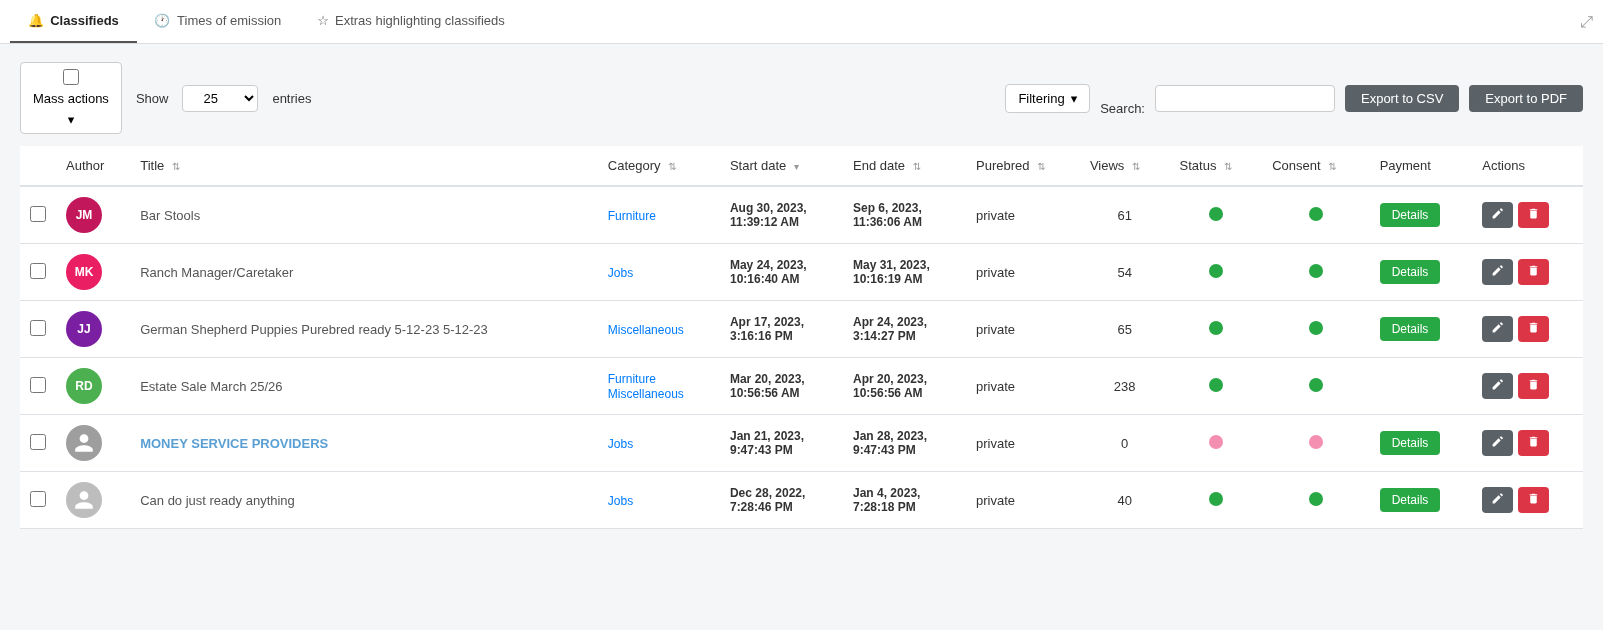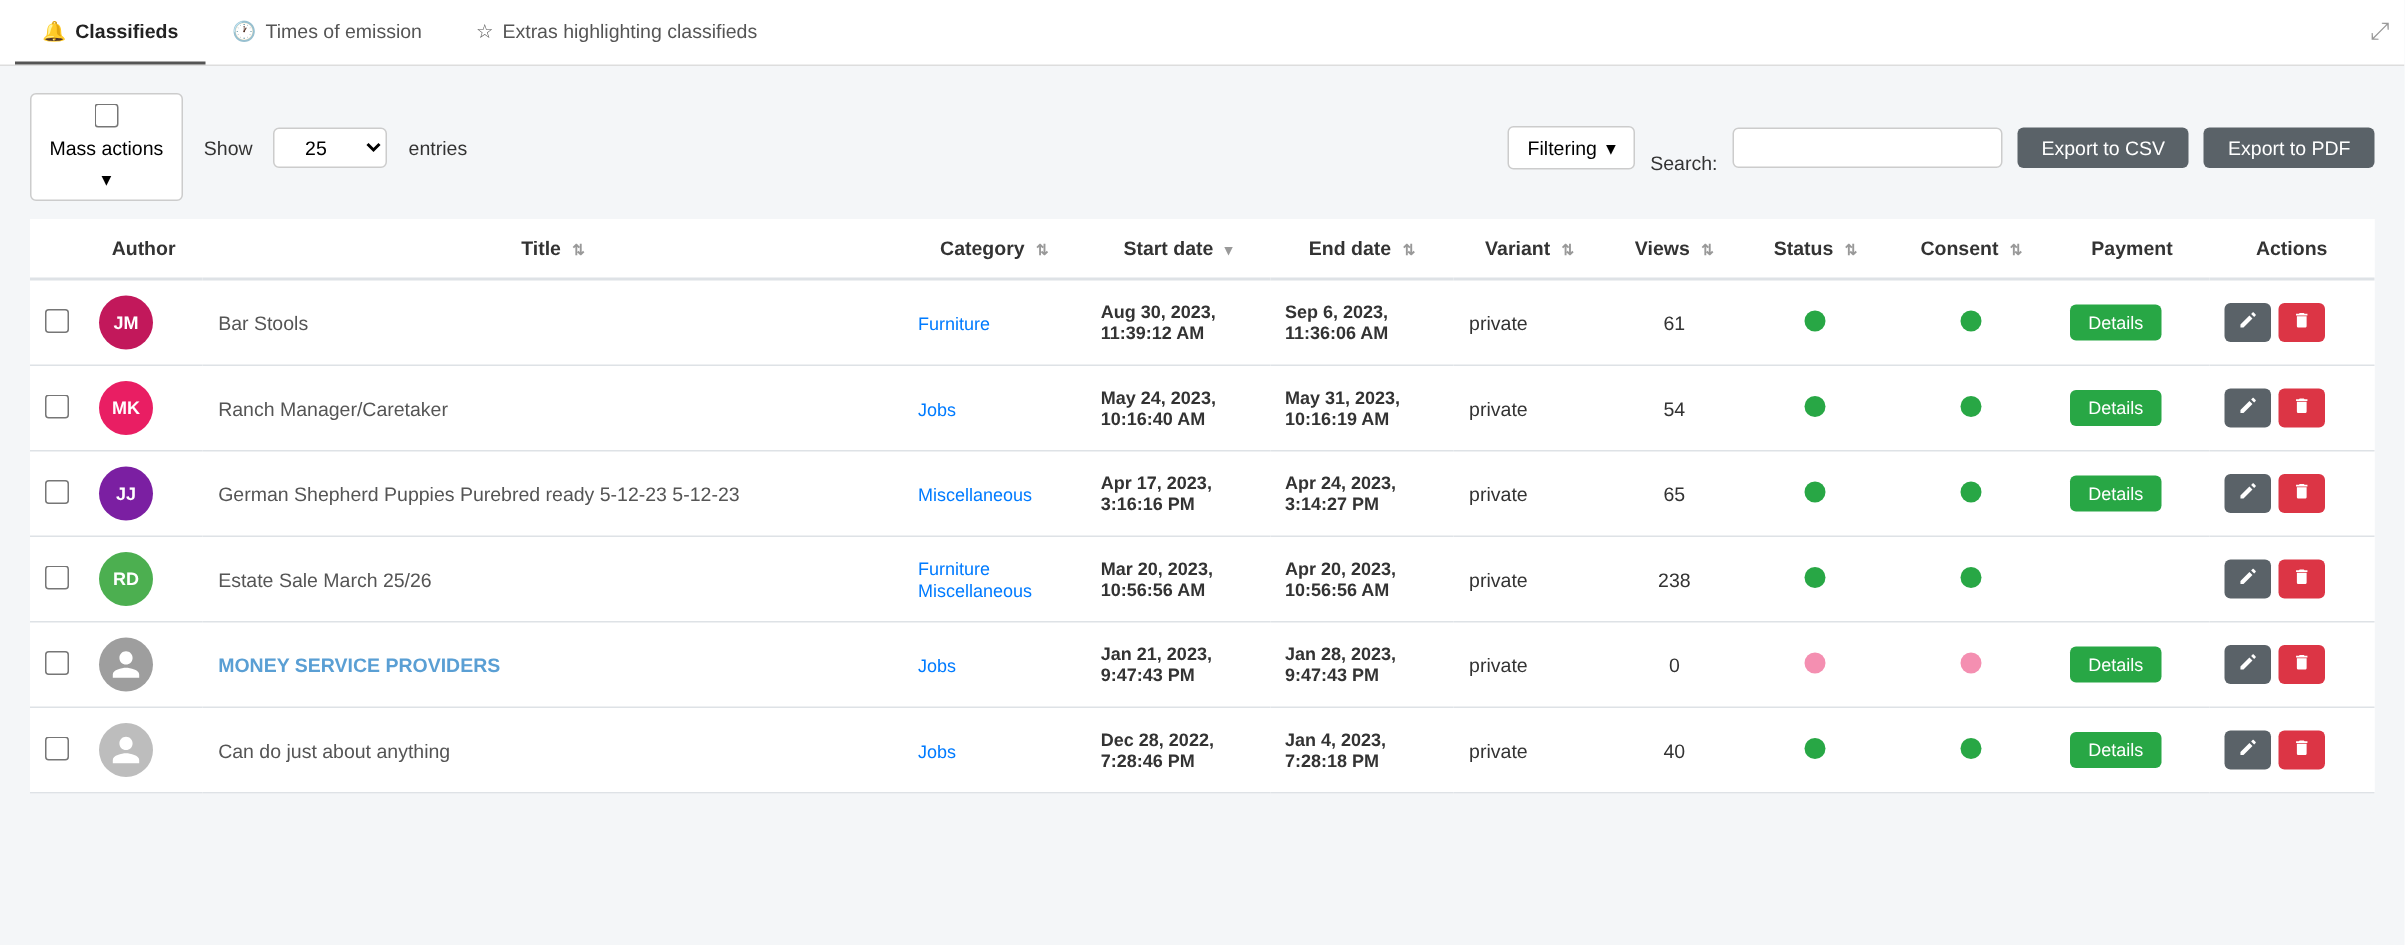--- a/index.html
+++ b/index.html
@@ -53,22 +53,22 @@
       cursor: pointer; font-size: 13px; color: #fff;
     }
     .export-csv-btn { background: #5a6268; }
     .export-pdf-btn { background: #5a6268; }
 
     
     .table-container { padding: 0 20px 20px 20px; }
     table { width: 100%; border-collapse: collapse; background: #fff; }
     thead tr { background: #fff; border-bottom: 2px solid #dee2e6; }
     th {
-      padding: 12px 10px; text-align: center; font-size: 13px;
-      font-weight: bold; color: #333; white-space: nowrap;
+      padding: 12px 10px; text-align: left; font-size: 13px;
+      font-weight: normal; color: #333; white-space: nowrap;
     }
     th.sortable { cursor: pointer; }
     th .sort-arrows { font-size: 10px; color: #999; margin-left: 4px; }
     tbody tr { border-bottom: 1px solid #dee2e6; background: #fff; }
     td { padding: 10px 10px; font-size: 13px; vertical-align: middle; }
 
     
     .avatar {
       width: 36px; height: 36px; border-radius: 50%;
       display: flex; align-items: center; justify-content: center;
@@ -169,21 +169,21 @@
           </th>
           <th class="sortable">
             <span>Start date</span>
             <span class="sort-arrows">▾</span>
           </th>
           <th class="sortable">
             <span>End date</span>
             <span class="sort-arrows">⇅</span>
           </th>
           <th class="sortable">
-            <span>Variant</span>
+            <span>Purebred</span>
             <span class="sort-arrows">⇅</span>
           </th>
           <th class="sortable">
             <span>Views</span>
             <span class="sort-arrows">⇅</span>
           </th>
           <th class="sortable">
             <span>Status</span>
             <span class="sort-arrows">⇅</span>
           </th>
@@ -327,21 +327,21 @@
           </tr>
           <tr>
             <td class="checkbox-cell"><input type="checkbox" style=""></td>
             <td>
               <div class="avatar" style="background:#bdbdbd;">
                 <svg width="22" height="22" viewBox="0 0 24 24" fill="white">
                   <path d="M12 12c2.7 0 4.8-2.1 4.8-4.8S14.7 2.4 12 2.4 7.2 4.5 7.2 7.2 9.3 12 12 12zm0 2.4c-3.2 0-9.6 1.6-9.6 4.8v2.4h19.2v-2.4c0-3.2-6.4-4.8-9.6-4.8z"></path>
                 </svg>
               </div>
             </td>
-            <td><span class="title-link">Can do just about anything</span></td>
+            <td><span class="title-link">Can do just ready anything</span></td>
             <td><a href="#" class="category-link">Jobs</a></td>
             <td class="date-cell"><span>Dec 28, 2022,<br>7:28:46 PM</span></td>
             <td class="date-cell"><span>Jan 4, 2023,<br>7:28:18 PM</span></td>
             <td><span>private</span></td>
             <td style="text-align: center;"><span>40</span></td>
             <td style="text-align: center;"><span class="dot dot-green"></span></td>
             <td style="text-align: center;"><span class="dot dot-green"></span></td>
             <td><button class="btn-details">Details</button></td>
             <td>
               <div class="action-group">

